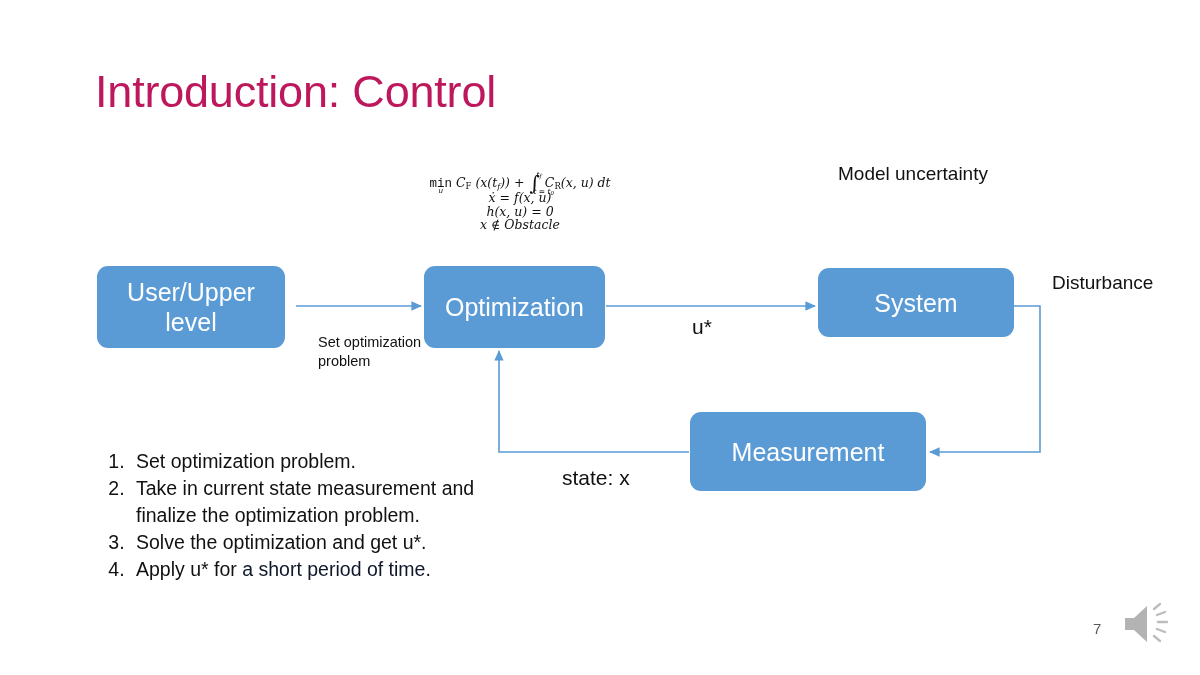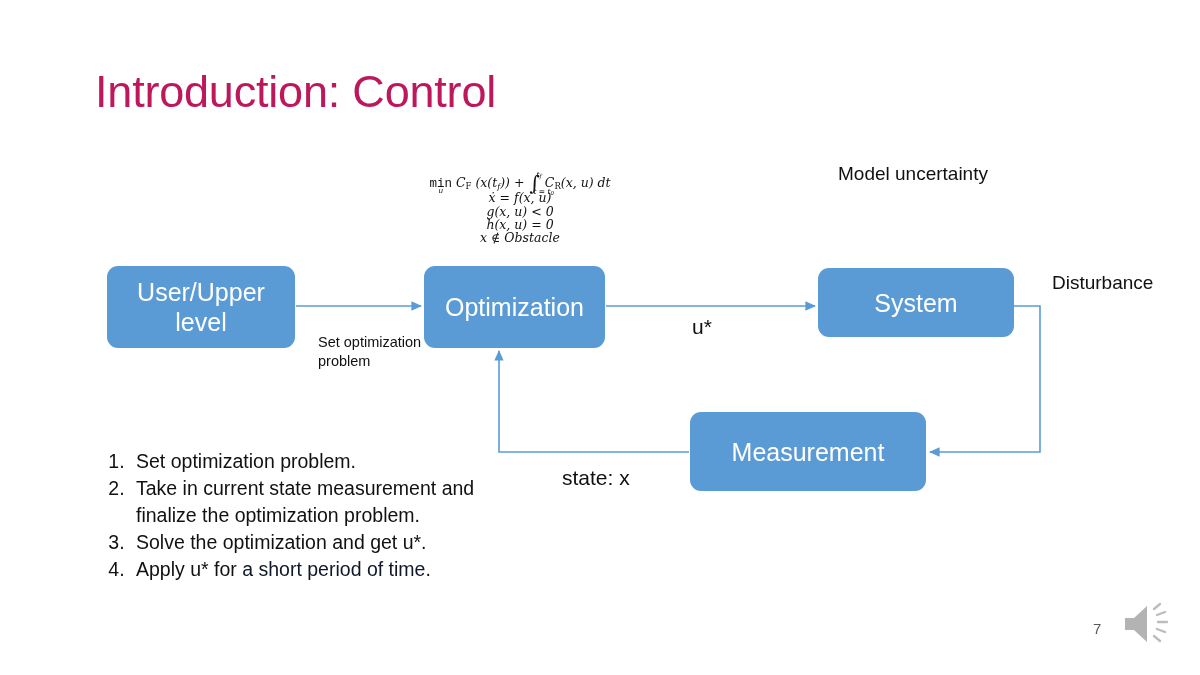--- a/index.html
+++ b/index.html
@@ -92,21 +92,21 @@
     color: #ffffff;
     display: flex;
     align-items: center;
     justify-content: center;
     text-align: center;
     font-size: 25px;
     font-weight: 400;
     line-height: 1.2;
     padding: 2px 6px;
   }
-  #box-user  { left: 107px; top: 266px; width: 188px; height: 82px; }
+  #box-user  { left: 97px; top: 266px; width: 188px; height: 82px; }
   #box-opt   { left: 424px; top: 266px; width: 181px; height: 82px; }
   #box-sys   { left: 818px; top: 268px; width: 196px; height: 69px; }
   #box-meas  { left: 690px; top: 412px; width: 236px; height: 79px; }
 
   
   #connectors {
     position: absolute;
     left: 0; top: 0;
     width: 1200px; height: 675px;
     pointer-events: none;
@@ -180,21 +180,20 @@
   <div id="equation">
     <span class="eq-line l0">
       <span class="minop"><span>min</span><span class="sub">u</span></span>
       <span>C</span><span class="sub-c">F</span>
       <span>(x(t</span><span class="sub-s">f</span><span>))</span>
       <span>+</span>
       <span class="intop">∫<span class="lim-top"><span>t</span><span style="font-size:5.5px;vertical-align:-1px">f</span></span><span class="lim-bot"><span>t = t</span><span style="font-size:5.5px;vertical-align:-1px">0</span></span></span>
       <span>C</span><span class="sub-c">R</span><span>(x, u) dt</span>
     </span>
     <span class="eq-line l1">ẋ = f(x, u)</span>
-    <span class="eq-line l2">g(x, u) &lt; 0</span>
     <span class="eq-line l3">h(x, u) = 0</span>
     <span class="eq-line l4">x ∉ Obstacle</span>
   </div>
 
   <svg id="connectors" viewBox="0 0 1200 675" xmlns="http://www.w3.org/2000/svg">
     <defs>
       <marker id="ah" markerWidth="7" markerHeight="7" refX="6" refY="3.5" orient="auto" markerUnits="strokeWidth">
         <path d="M0,0.6 L6.6,3.5 L0,6.4 z" fill="#5b9bd5"></path>
       </marker>
     </defs>

